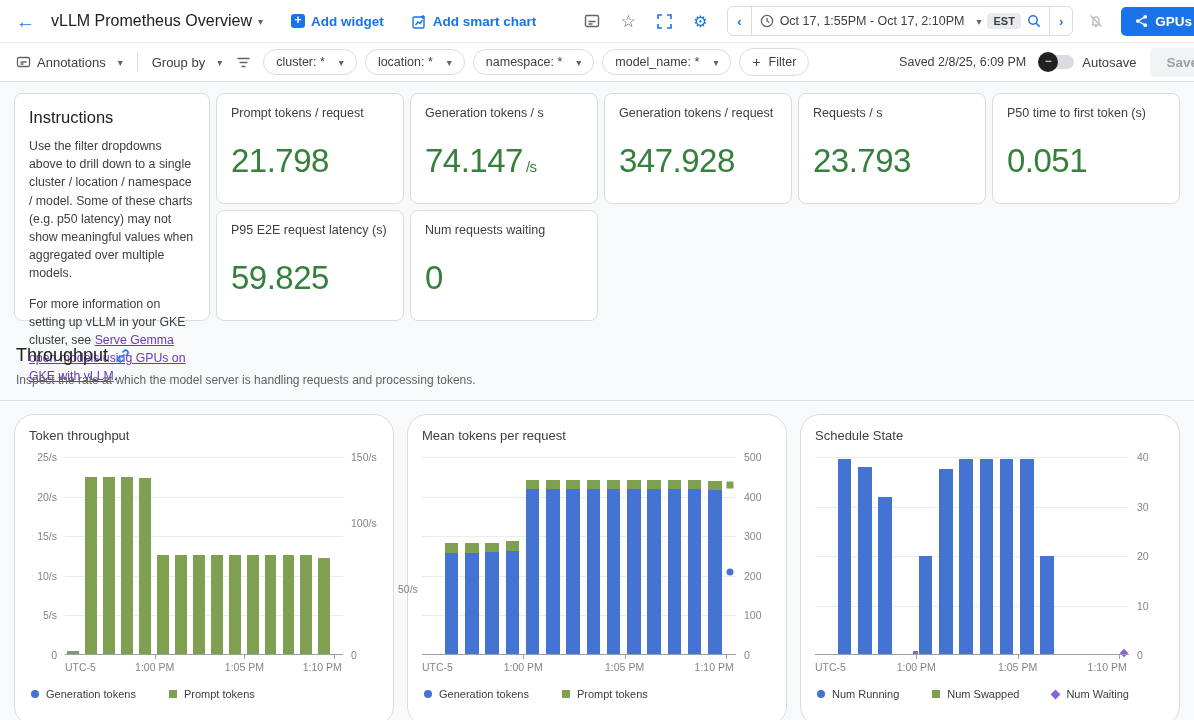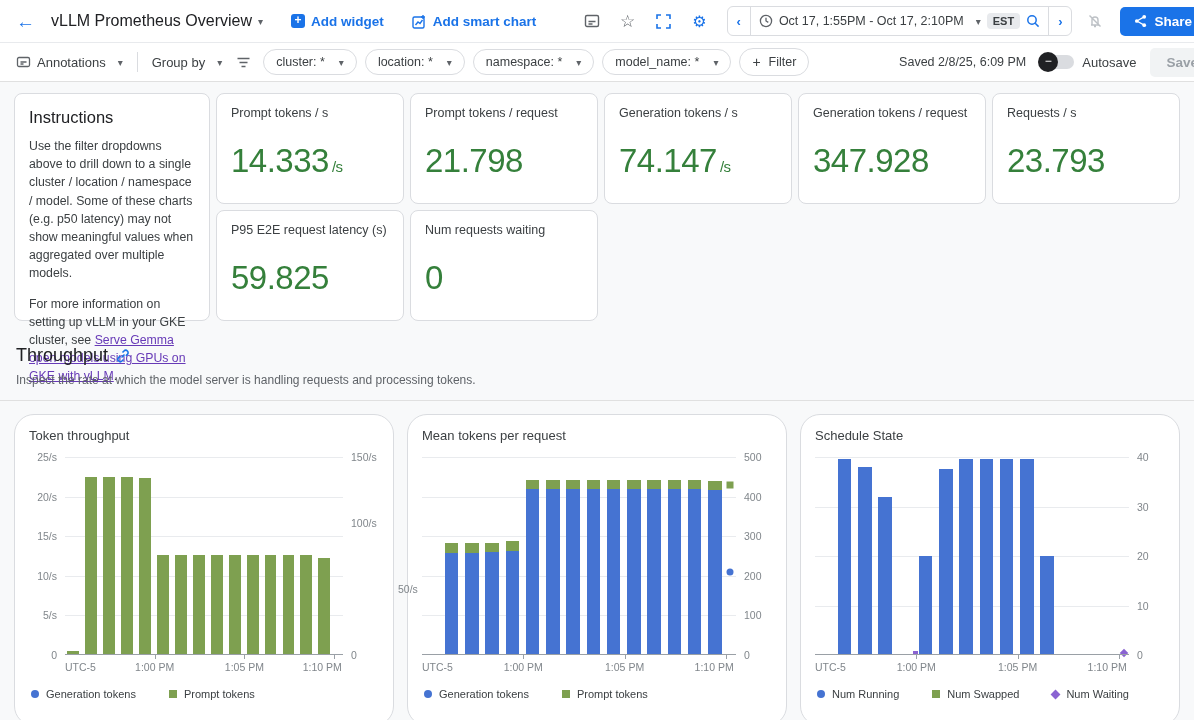--- a/index.html
+++ b/index.html
@@ -169,21 +169,21 @@
     </svg>
   </span>
 
   <span class="share">
     <svg width="13" height="14" viewBox="0 0 14 14" fill="#fff">
       <circle cx="11" cy="2.5" r="2"></circle>
         <circle cx="3" cy="7" r="2"></circle>
         <circle cx="11" cy="11.5" r="2"></circle>
       <path d="M3 7 L11 2.5 M3 7 L11 11.5" stroke="#fff" stroke-width="1.4" fill="none"></path>
     </svg>
-    <span>Share</span>
+    <span>GPUs</span>
   </span>
 </div>
 
 <div class="toolbar">
   <span class="tbtn">
     <span>
       <svg width="15" height="15" viewBox="0 0 15 15" fill="none" stroke="#5f6368" stroke-width="1.3">
         <rect x="1.5" y="2.5" width="12" height="9" rx="1.5"></rect>
           <path d="M4.5 7 h6 M4.5 9 h3"></path>
       </svg>
@@ -238,39 +238,39 @@
 
   <div class="topgrid">
     <div class="card instructions">
       <h2>Instructions</h2>
       <p>Use the filter dropdowns above to drill down to a single cluster / location / namespace / model. Some of these charts (e.g. p50 latency) may not show meaningful values when aggregated over multiple models.</p>
       <p>
         <span>For more information on setting up vLLM in your GKE cluster, see </span><a>Serve Gemma open models using GPUs on GKE with vLLM</a><span>.</span>
       </p>
     </div>
 
-  <div class="card scorecard">
-        <div class="sc-label">Prompt tokens / s</div>
-        <div class="sc-value"><span>14.333</span><span class="sc-suffix">/s</span></div>
-      </div>
       <div class="card scorecard">
         <div class="sc-label">Prompt tokens / request</div>
         <div class="sc-value"><span>21.798</span></div>
       </div>
       <div class="card scorecard">
         <div class="sc-label">Generation tokens / s</div>
         <div class="sc-value"><span>74.147</span><span class="sc-suffix">/s</span></div>
       </div>
       <div class="card scorecard">
         <div class="sc-label">Generation tokens / request</div>
         <div class="sc-value"><span>347.928</span></div>
       </div>
       <div class="card scorecard">
         <div class="sc-label">Requests / s</div>
         <div class="sc-value"><span>23.793</span></div>
+      </div>
+      <div class="card scorecard">
+        <div class="sc-label">P50 time to first token (s)</div>
+        <div class="sc-value"><span>0.051</span></div>
       </div>
       <div class="card scorecard">
         <div class="sc-label">P95 E2E request latency (s)</div>
         <div class="sc-value"><span>59.825</span></div>
       </div>
       <div class="card scorecard">
         <div class="sc-label">Num requests waiting</div>
         <div class="sc-value"><span>0</span></div>
       </div>
     </div>

